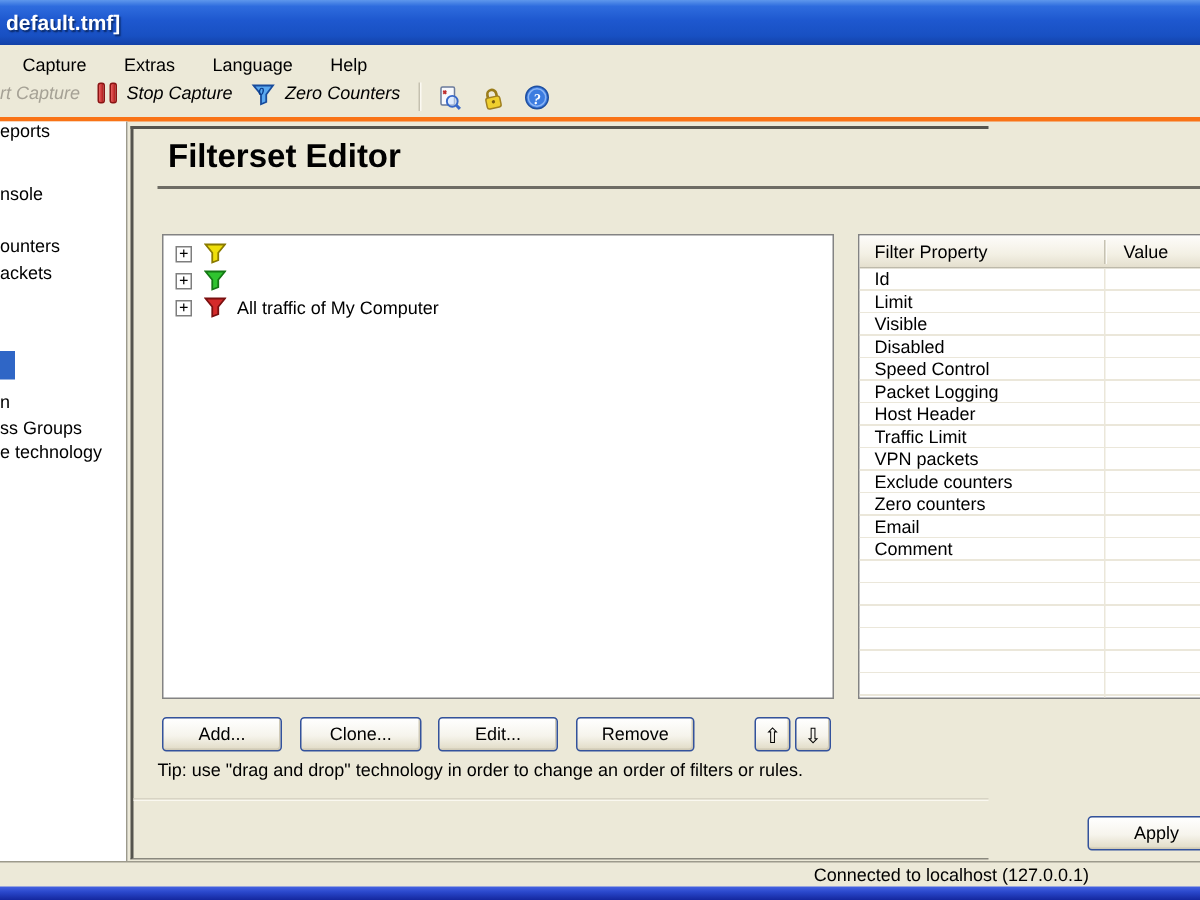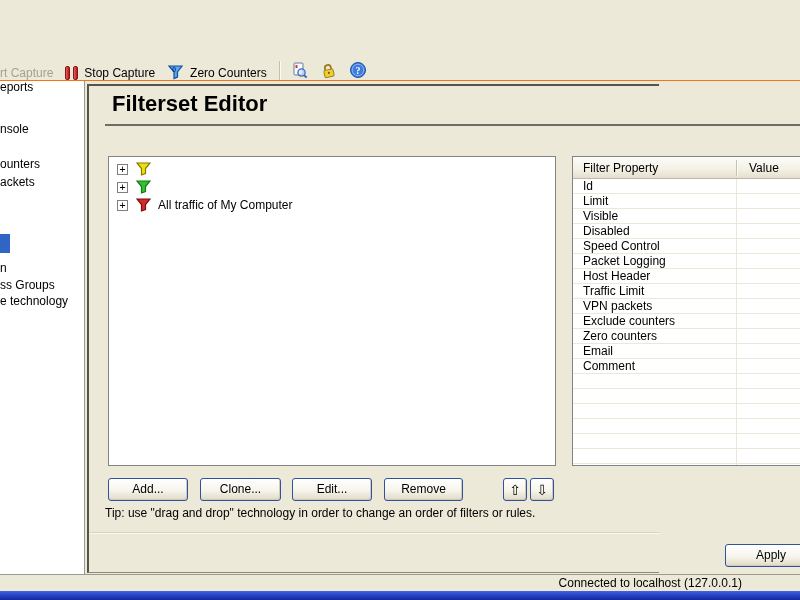--- a/index.html
+++ b/index.html
@@ -15,21 +15,21 @@
 
   
   .menubar{position:absolute;left:0;top:30px;width:100%;height:25px;background:#ECE9D8;
     display:flex;align-items:center;font-size:12px;color:#000;}
   .menu-item{padding:4px 8px;cursor:default;}
   .menu-item:first-child{margin-left:7px;}
   .menu-item + .menu-item{margin-left:9px;}
 
   
   .toolbar{position:absolute;left:0;top:55px;width:100%;height:26px;background:#ECE9D8;
-    display:flex;align-items:flex-end;font-size:12px;border-bottom:1px solid #f97316;}
+    display:flex;align-items:flex-start;font-size:12px;border-bottom:3px solid #f97316;font-style:italic;}
   .tb-disabled{color:#A5A195;margin-left:0;}
   .pause-icon{display:inline-flex;gap:3px;margin-left:12px;}
   .pause-icon i{display:block;width:5px;height:14px;border-radius:2px;
     background:linear-gradient(90deg,#E86060,#B01818);border:1px solid #8A1414;}
   .tb-label{margin-left:6px;color:#000;}
   .tb-icon{margin-left:12px;display:inline-flex;align-items:center;}
   .tb-sep{width:2px;height:19px;margin-left:12px;border-left:1px solid #C5C1B0;border-right:1px solid #FBF9F2;}
   .tb-btn{margin-left:9px;display:inline-flex;align-items:center;justify-content:center;width:20px;height:20px;}
 
   
@@ -89,30 +89,39 @@
   .btn-up{left:414px;top:392px;width:24px;font-size:14px;line-height:20px;}
   .btn-down{left:441px;top:392px;width:24px;font-size:14px;line-height:20px;}
   .btn-apply{left:636px;top:458px;width:92px;height:23px;}
 
   .tip{position:absolute;left:16px;top:420px;font-size:12px;color:#000;white-space:nowrap;}
   .panel-divider{position:absolute;left:0;top:446px;width:100%;height:1px;background:#D8D4C4;box-shadow:0 1px 0 #FAF8F0;}
 
   
   .statusbar{position:absolute;left:0;top:574px;width:100%;height:17px;background:#ECE9D8;
     border-top:1px solid #9C9A8C;font-size:12px;line-height:16px;}
-  .status-text{position:absolute;right:58px;top:0;color:#000;}
+  .status-text{position:absolute;right:74px;top:0;color:#000;}
   .bottom-strip{position:absolute;left:0;top:591px;width:100%;height:9px;
     background:linear-gradient(180deg,#4663E2 0%,#2A48CC 40%,#14279E 100%);}
 </style>
 </head>
 <body>
 
 <div class="screen">
 
-
+  <div class="titlebar">
+    <span>default.tmf]</span>
+  </div>
+
+  <div class="menubar">
+    <span class="menu-item">Capture</span>
+    <span class="menu-item">Extras</span>
+    <span class="menu-item">Language</span>
+    <span class="menu-item">Help</span>
+  </div>
 
   <div class="toolbar">
     <span class="tb-disabled">rt Capture</span>
     <span class="pause-icon">
         <i></i>
         <i></i>
       </span>
     <span class="tb-label">Stop Capture</span>
     <span class="tb-icon">
       <svg width="17" height="16" viewBox="0 0 17 16">

